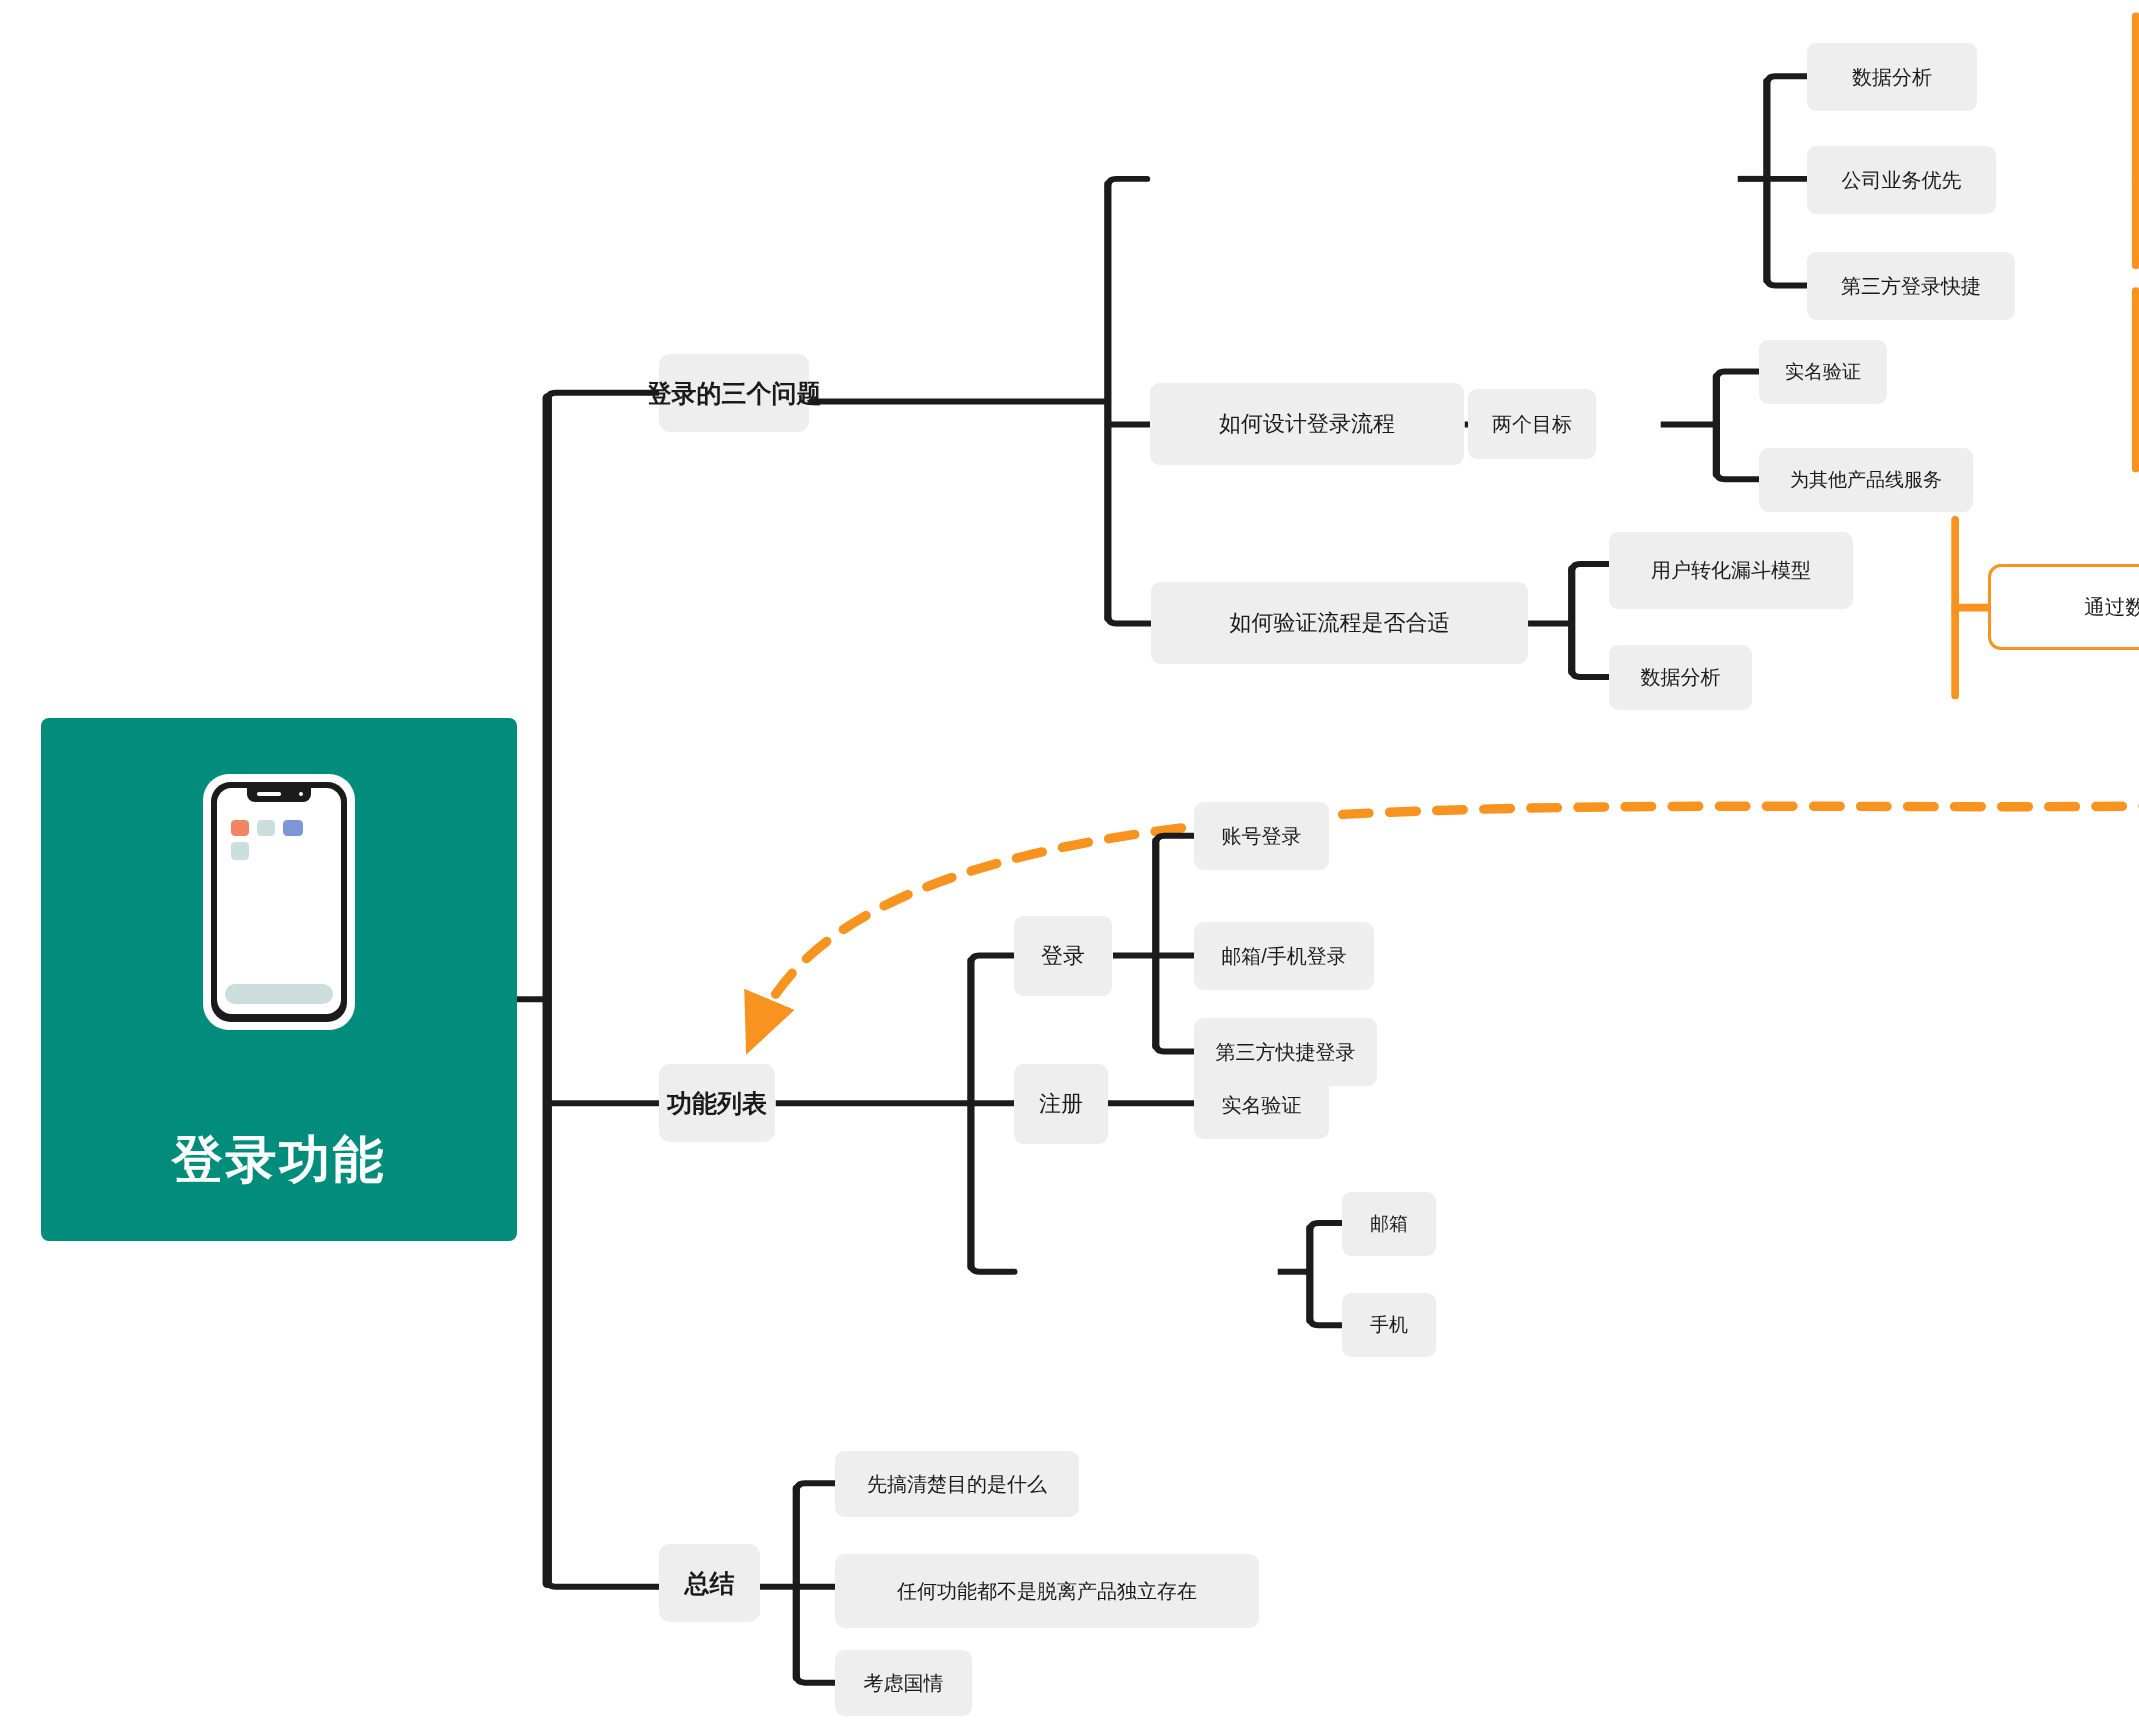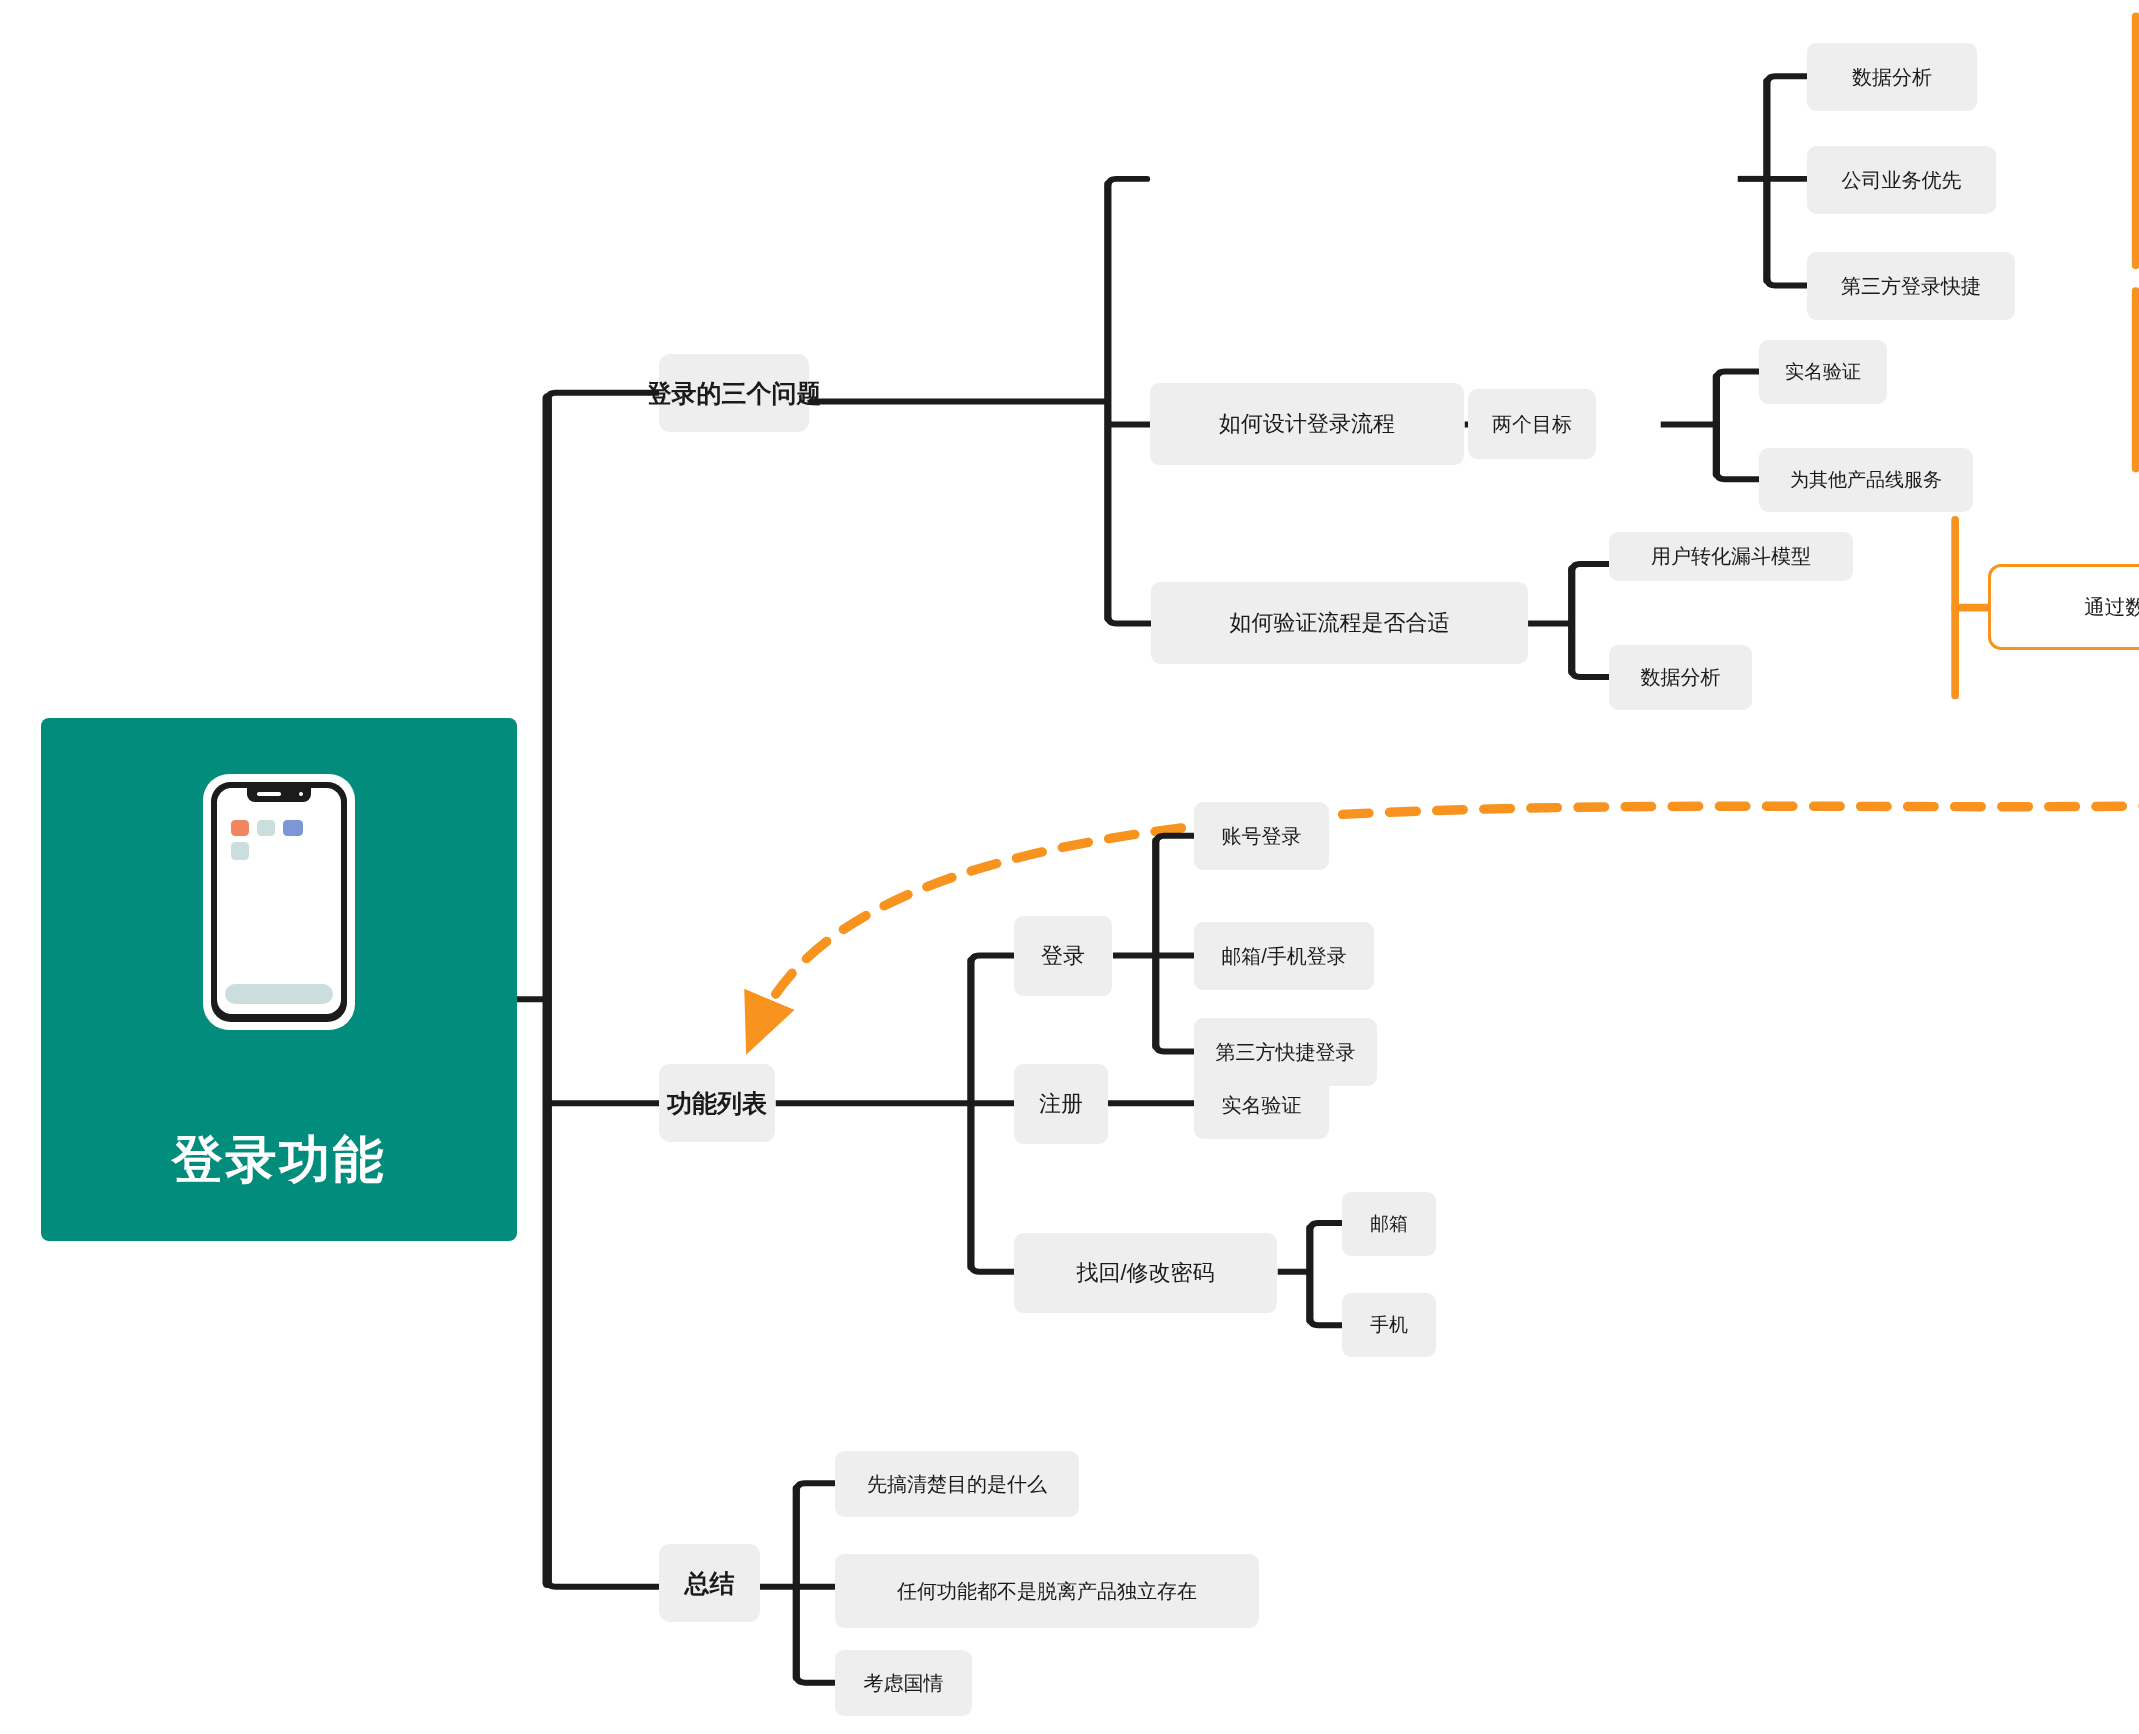--- a/index.html
+++ b/index.html
@@ -256,36 +256,35 @@
   <div class="node gnode lvl3" style="left:1807px; top:43px; width:170px; height:68px;">数据分析</div>
   <div class="node gnode lvl3" style="left:1807px; top:146px; width:189px; height:68px;">公司业务优先</div>
   <div class="node gnode lvl3" style="left:1807px; top:252px; width:208px; height:68px;">第三方登录快捷</div>
 
   <div class="node gnode lvl2" style="left:1150px; top:383px; width:314px; height:82px;">如何设计登录流程</div>
   <div class="node gnode lvl3" style="left:1468px; top:389px; width:128px; height:70px;">两个目标</div>
   <div class="node gnode lvl4" style="left:1759px; top:340px; width:128px; height:64px;">实名验证</div>
   <div class="node gnode lvl4" style="left:1759px; top:448px; width:214px; height:64px;">为其他产品线服务</div>
 
   <div class="node gnode lvl2" style="left:1151px; top:582px; width:377px; height:82px;">如何验证流程是否合适</div>
-  <div class="node gnode lvl3" style="left:1609px; top:532px; width:244px; height:49px;text-align:right;">用户转化漏斗模型</div>
+  <div class="node gnode lvl3" style="left:1609px; top:532px; width:244px; height:77px;text-align:right;">用户转化漏斗模型</div>
   <div class="node gnode lvl3" style="left:1609px; top:645px; width:143px; height:65px;">数据分析</div>
 
   <div class="node onode" style="left:1988px; top:564px; width:377px; height:86px;">通过数据去验证迭代</div>
 
   <div class="node gnode lvl1" style="left:659px; top:1064px; width:116px; height:78px;">功能列表</div>
 
   <div class="node gnode lvl2" style="left:1014px; top:916px; width:98px; height:80px;">登录</div>
   <div class="node gnode lvl3" style="left:1194px; top:802px; width:135px; height:68px;">账号登录</div>
   <div class="node gnode lvl3" style="left:1194px; top:922px; width:180px; height:68px;">邮箱/手机登录</div>
   <div class="node gnode lvl3" style="left:1194px; top:1018px; width:183px; height:68px;">第三方快捷登录</div>
 
   <div class="node gnode lvl2" style="left:1014px; top:1064px; width:94px; height:80px;">注册</div>
   <div class="node gnode lvl3" style="left:1194px; top:1071px; width:135px; height:68px;">实名验证</div>
 
-  <div class="node gnode lvl2" style="left:1014px; top:1233px; width:263px; height:80px;">找回/修改密码</div>
   <div class="node gnode lvl4" style="left:1342px; top:1192px; width:94px; height:64px;">邮箱</div>
   <div class="node gnode lvl4" style="left:1342px; top:1293px; width:94px; height:64px;">手机</div>
 
   <div class="node gnode lvl1" style="left:659px; top:1544px; width:101px; height:78px;">总结</div>
 
   <div class="node gnode lvl3" style="left:835px; top:1451px; width:244px; height:66px;">先搞清楚目的是什么</div>
   <div class="node gnode lvl3" style="left:835px; top:1554px; width:424px; height:74px;">任何功能都不是脱离产品独立存在</div>
   <div class="node gnode lvl3" style="left:835px; top:1650px; width:137px; height:66px;">考虑国情</div>
 
 </div>

